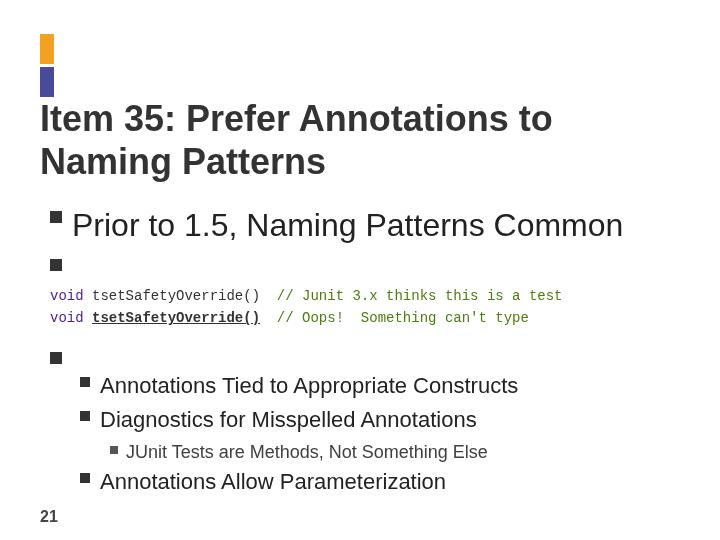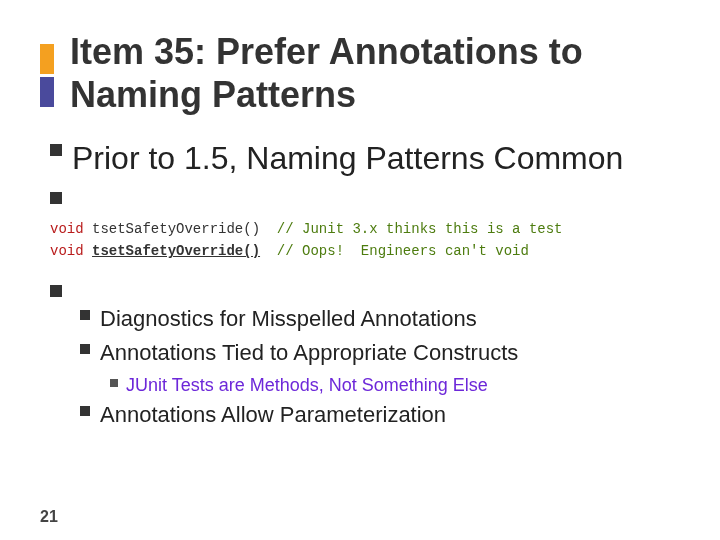--- a/index.html
+++ b/index.html
@@ -20,21 +20,22 @@
     .slide {
       width: 720px;
       height: 540px;
       background: #ffffff;
       padding: 30px 40px 20px 40px;
       position: relative;
     }
 
     .title-section {
       display: flex;
-      align-items: center;
+      flex-direction: column;
+      align-items: flex-start;
       margin-bottom: 22px;
     }
 
     .title-accent {
       display: flex;
       flex-direction: column;
       margin-right: 16px;
       margin-top: 4px;
       flex-shrink: 0;
     }
@@ -92,21 +93,21 @@
       font-size: 14px;
       color: #333333;
       line-height: 1.6;
     }
 
     .code-line {
       white-space: pre;
     }
 
     .code-keyword {
-      color: #b91c1c;
+      color: #4c1d95;
     }
 
     .code-strikethrough {
       text-decoration: line-through;
     }
 
     .code-comment {
       color: #4d7c0f;
     }
 
@@ -151,21 +152,21 @@
       width: 8px;
       height: 8px;
       background: #555555;
       flex-shrink: 0;
       margin-top: 5px;
       margin-right: 8px;
     }
 
     .sub-nested-text {
       font-size: 18px;
-      color: #6d28d9;
+      color: #404040;
       line-height: 1.3;
     }
 
     .footer {
       position: absolute;
       bottom: 14px;
       left: 40px;
       right: 40px;
       display: flex;
       justify-content: space-between;
@@ -210,36 +211,36 @@
       <div class="bullet-square"></div>
       <span class="bullet-text-large">Prior to 1.5, Naming Patterns Common</span>
     </div>
     <div class="bullet-item">
       <div class="bullet-square"></div>
     </div>
   </div>
 
   <div class="code-section">
     <div class="code-line"><span class="code-keyword">void </span><span>tsetSafetyOverride()</span><span class="code-comment">  // Junit 3.x thinks this is a test</span></div>
-    <div class="code-line"><span class="code-keyword">void </span><span class="code-bold code-strikethrough">tsetSafetyOverride()</span><span class="code-comment">  // Oops!  Engineers can't void</span></div>
+    <div class="code-line"><span class="code-keyword">void </span><span class="code-bold code-strikethrough">tsetSafetyOverride()</span><span class="code-comment">  // Oops!  Something can't type</span></div>
   </div>
 
   <div class="bullet-section">
     <div class="bullet-item">
       <div class="bullet-square"></div>
     </div>
 
     <div class="nested-bullets">
       <div class="nested-bullet-item">
         <div class="nested-square"></div>
-        <span class="nested-text">Diagnostics for Misspelled Annotations</span>
+        <span class="nested-text">Annotations Tied to Appropriate Constructs</span>
       </div>
       <div class="nested-bullet-item">
         <div class="nested-square"></div>
-        <span class="nested-text">Annotations Tied to Appropriate Constructs</span>
+        <span class="nested-text">Diagnostics for Misspelled Annotations</span>
       </div>
 
       <div class="sub-nested-bullets">
         <div class="sub-nested-item">
           <div class="sub-nested-square"></div>
           <span class="sub-nested-text">JUnit Tests are Methods, Not Something Else</span>
         </div>
       </div>
 
       <div class="nested-bullet-item">

